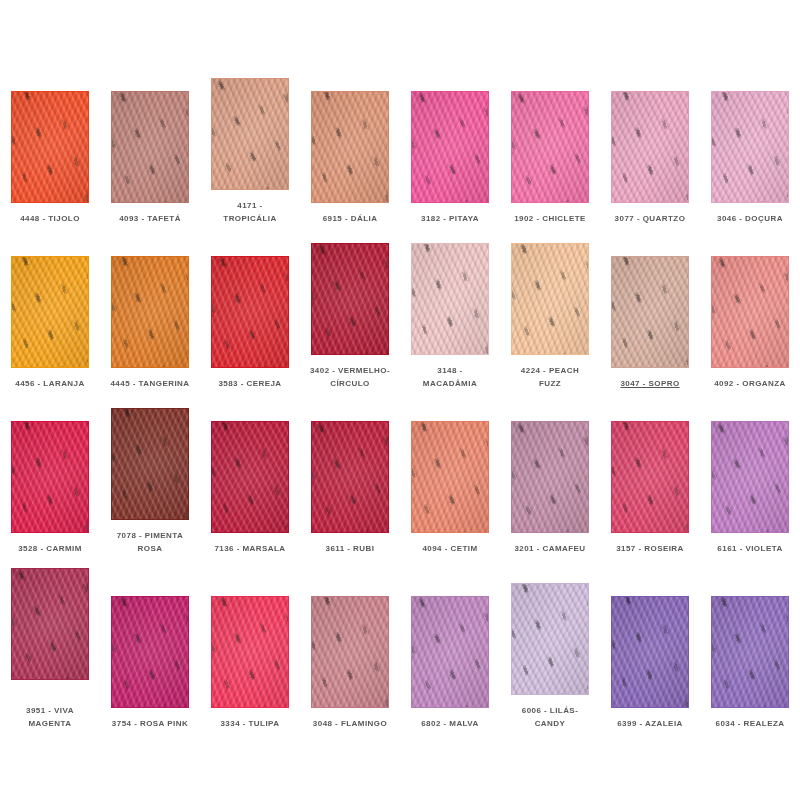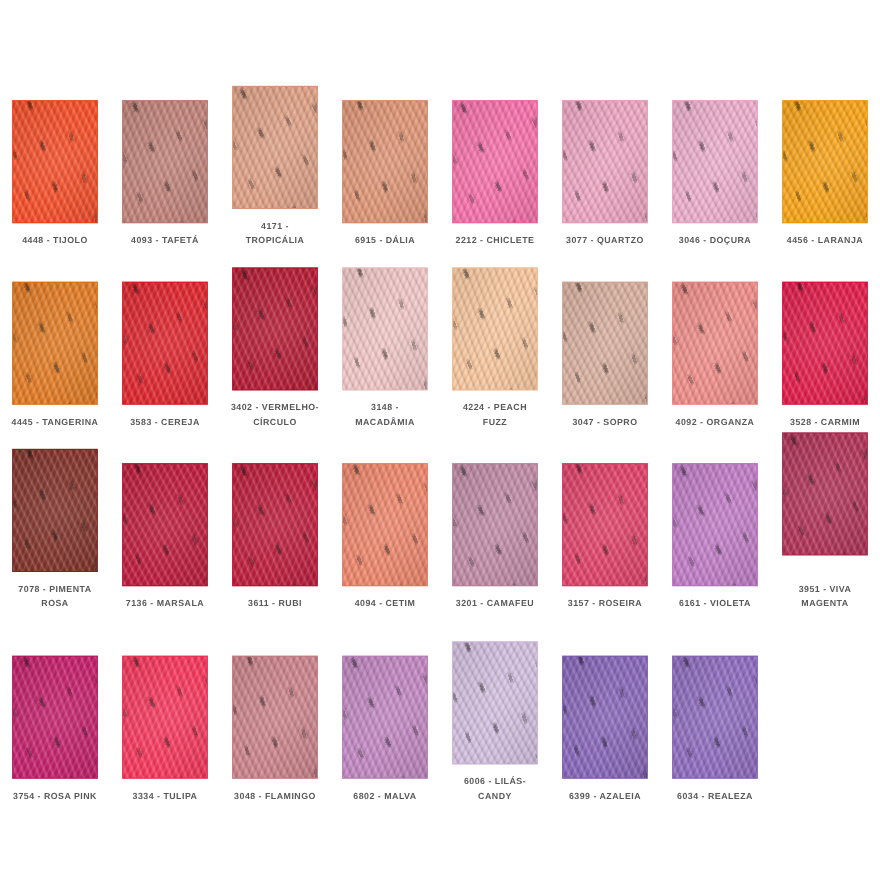--- a/index.html
+++ b/index.html
@@ -171,27 +171,36 @@
       <div class="swatch-cell">
         <div class="swatch-img" style="background: rgb(224, 146, 113);">
           <div class="fiber-a" style="transform: rotate(-2deg);"></div>
           <div class="fiber-b" style="transform: rotate(-4deg);"></div>
           <div class="fiber-c" style="transform: rotate(3deg);"></div>
           <div class="fiber-d" style="transform: rotate(1deg);"></div>
         </div>
         <div class="swatch-label" style="color: rgb(88, 88, 90);">6915 - DÁLIA</div>
       </div>
       <div class="swatch-cell">
+        <div class="swatch-img" style="background: rgb(248, 80, 154);">
+          <div class="fiber-a" style="transform: rotate(1deg);"></div>
+          <div class="fiber-b" style="transform: rotate(-1deg);"></div>
+          <div class="fiber-c" style="transform: rotate(-3deg);"></div>
+          <div class="fiber-d" style="transform: rotate(4deg);"></div>
+        </div>
+        <div class="swatch-label" style="color: rgb(88, 88, 90);">3182 - PITAYA</div>
+      </div>
+      <div class="swatch-cell">
         <div class="swatch-img" style="background: rgb(249, 107, 168);">
           <div class="fiber-a" style="transform: rotate(0deg);"></div>
           <div class="fiber-b" style="transform: rotate(-2deg);"></div>
           <div class="fiber-c" style="transform: rotate(-4deg);"></div>
           <div class="fiber-d" style="transform: rotate(3deg);"></div>
         </div>
-        <div class="swatch-label" style="color: rgb(88, 88, 90);">2212 - CHICLETE</div>
+        <div class="swatch-label" style="color: rgb(88, 88, 90);">1902 - CHICLETE</div>
       </div>
       <div class="swatch-cell">
         <div class="swatch-img" style="background: rgb(240, 164, 194);">
           <div class="fiber-a" style="transform: rotate(-3deg);"></div>
           <div class="fiber-b" style="transform: rotate(4deg);"></div>
           <div class="fiber-c" style="transform: rotate(2deg);"></div>
           <div class="fiber-d" style="transform: rotate(0deg);"></div>
         </div>
         <div class="swatch-label" style="color: rgb(88, 88, 90); text-align: center;">3077 - QUARTZO</div>
       </div>
@@ -261,21 +270,21 @@
         <div class="swatch-label" style="color: rgb(88, 88, 90);">4224 - PEACH
 FUZZ</div>
       </div>
       <div class="swatch-cell">
         <div class="swatch-img" style="background: rgb(217, 174, 156);">
           <div class="fiber-a" style="transform: rotate(-3deg);"></div>
           <div class="fiber-b" style="transform: rotate(4deg);"></div>
           <div class="fiber-c" style="transform: rotate(2deg);"></div>
           <div class="fiber-d" style="transform: rotate(0deg);"></div>
         </div>
-        <div class="swatch-label" style="color: rgb(88, 88, 90);">3047 - SOPRO</div>
+        <div class="swatch-label" style="color: rgb(88, 88, 90); text-decoration: underline;">3047 - SOPRO</div>
       </div>
       <div class="swatch-cell">
         <div class="swatch-img" style="background: rgb(242, 138, 134);">
           <div class="fiber-a" style="transform: rotate(1deg);"></div>
           <div class="fiber-b" style="transform: rotate(-1deg);"></div>
           <div class="fiber-c" style="transform: rotate(-3deg);"></div>
           <div class="fiber-d" style="transform: rotate(4deg);"></div>
         </div>
         <div class="swatch-label" style="color: rgb(88, 88, 90);">4092 - ORGANZA</div>
       </div>

